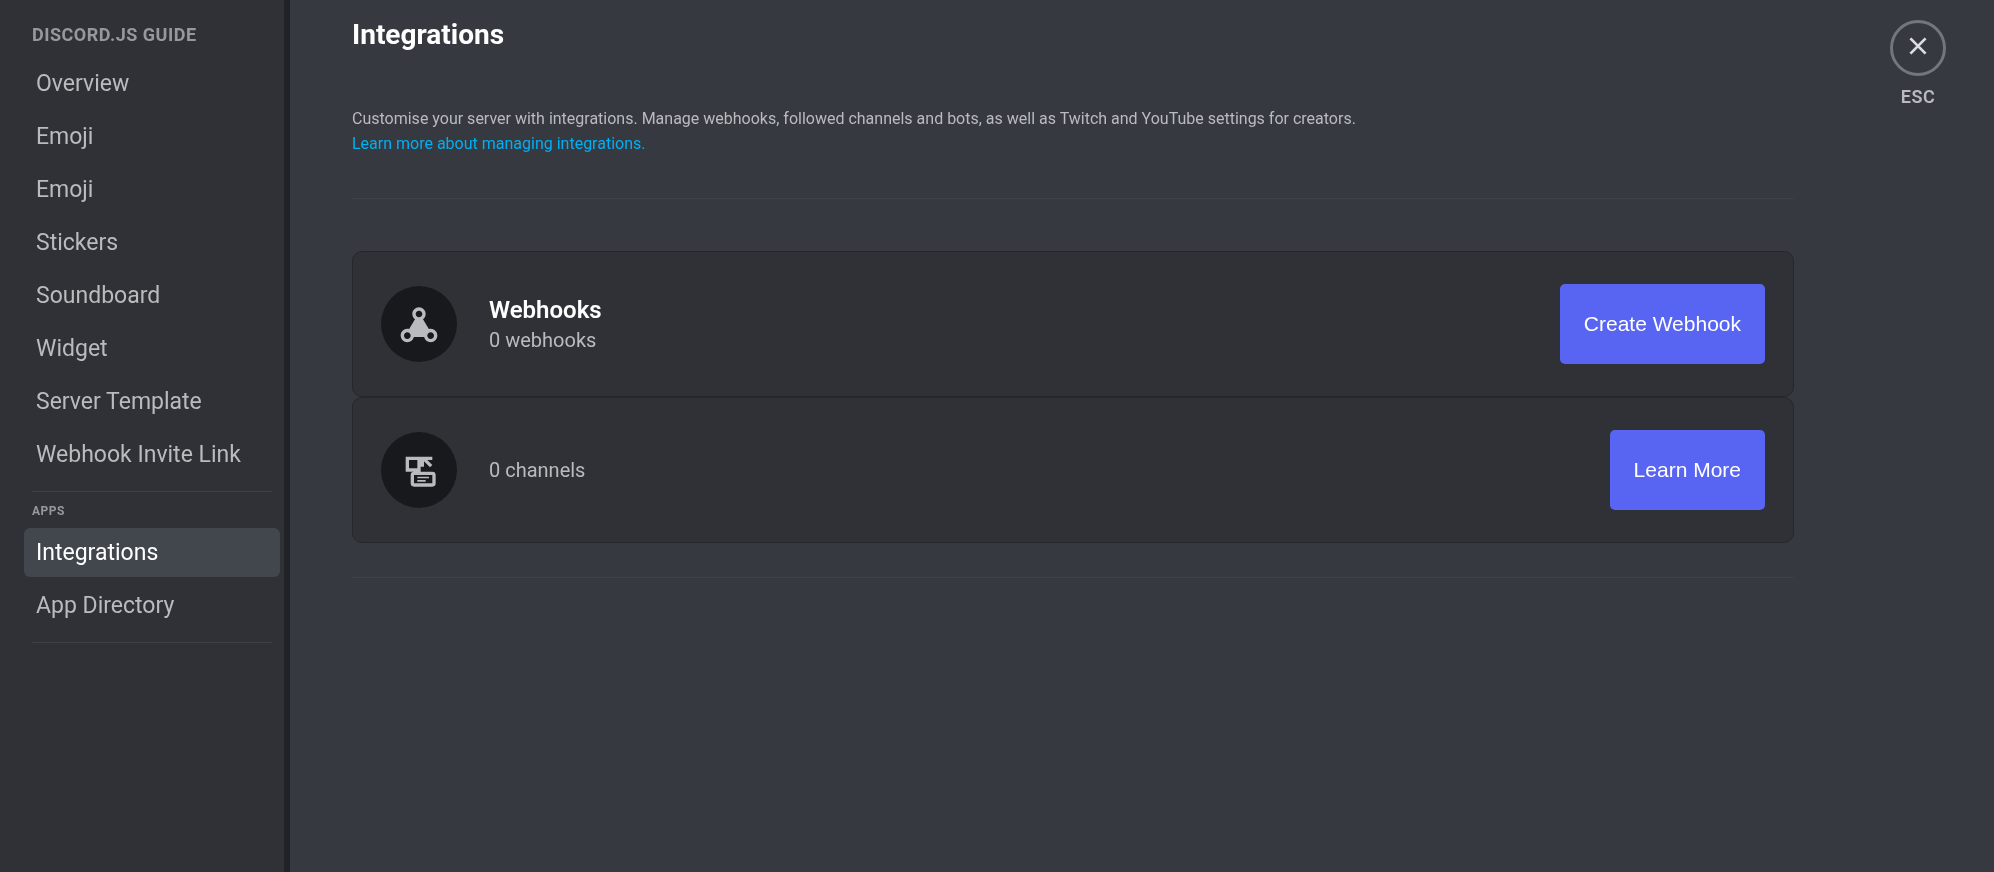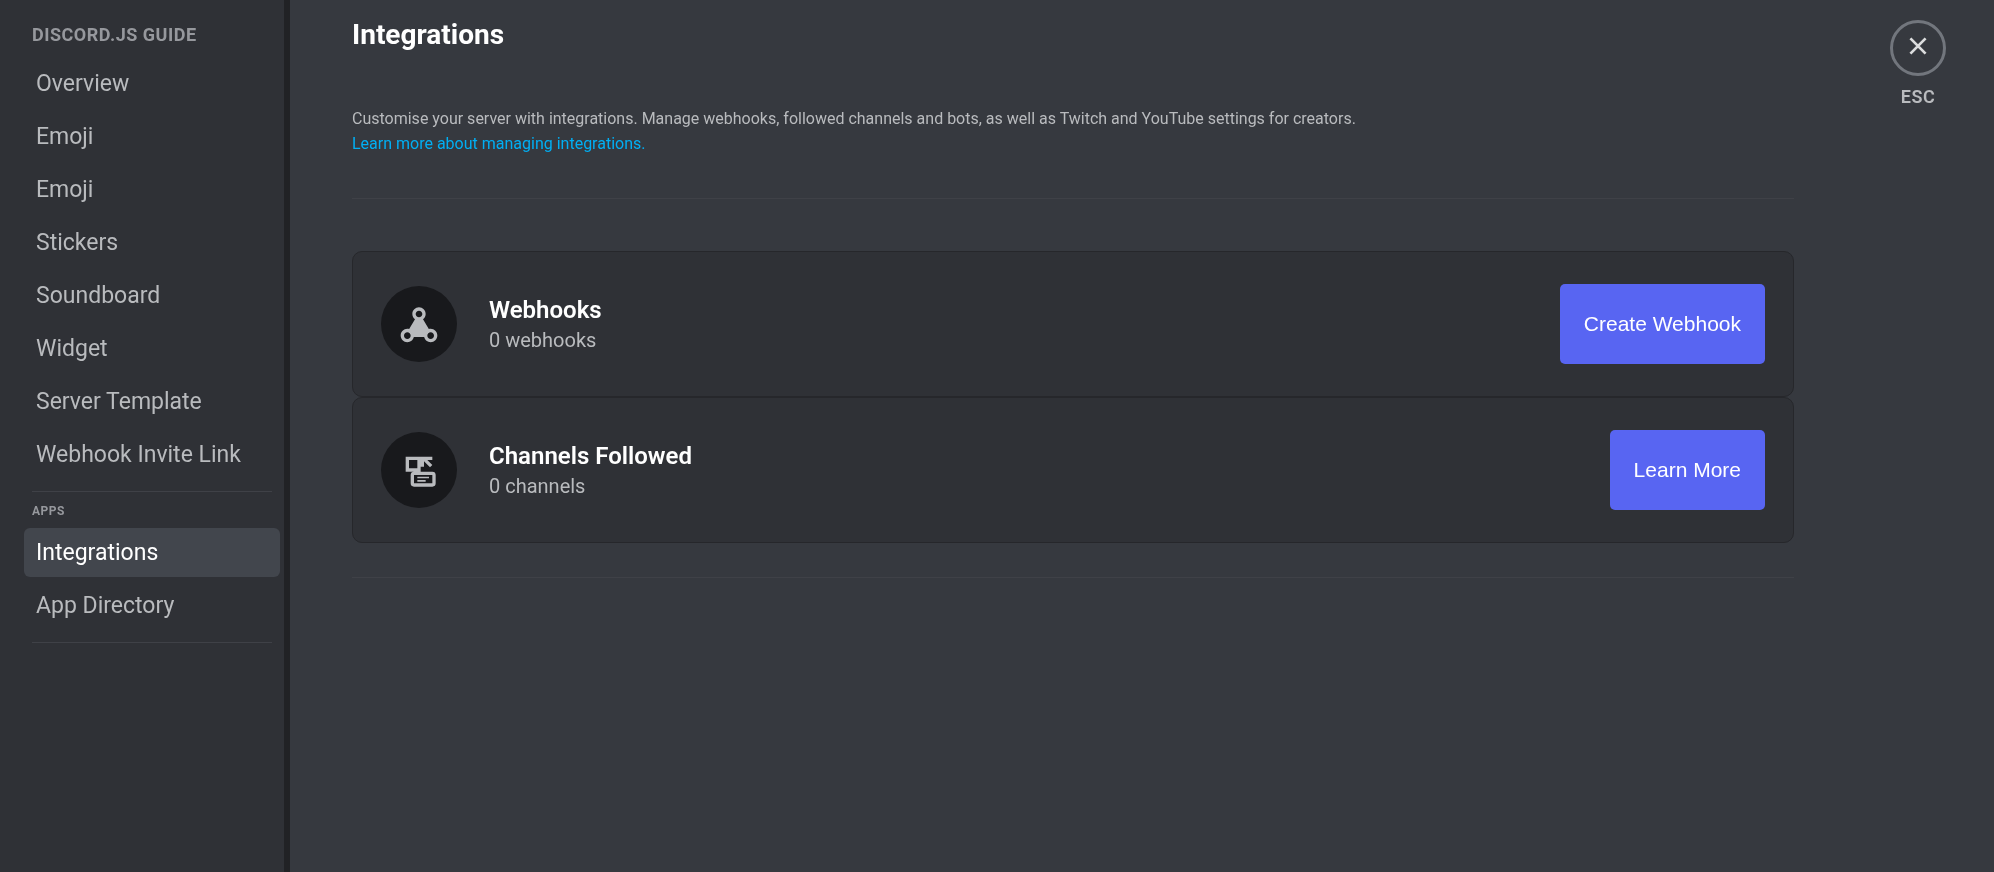--- a/index.html
+++ b/index.html
@@ -220,21 +220,20 @@
     <button class="btn-primary">Create Webhook</button>
   </div>
 
   <div class="card">
     <div class="card-icon">
       <svg viewBox="0 0 24 24">
           <path d="M4 4h9v9H4V4zm2 2v5h5V6H6zm9-2h5v2h-3l3 3-1.4 1.4L15 6.8V10h-2V4h2zM9 13h11a2 2 0 0 1 2 2v5a2 2 0 0 1-2 2H9a2 2 0 0 1-2-2v-5a2 2 0 0 1 2-2zm0 2v5h11v-5H9zm2 1h7v1h-7v-1zm0 2h5v1h-5v-1z"></path>
         </svg>
     </div>
     <div class="card-body">
-      <div class="card-title">Channels Followed</div>
       <div class="card-sub">0 channels</div>
     </div>
     <button class="btn-primary">Learn More</button>
   </div>
 
   <hr class="hr" style="margin-top:34px;">
 
   <div class="close-area">
     <div class="close-circle">
       <span>

